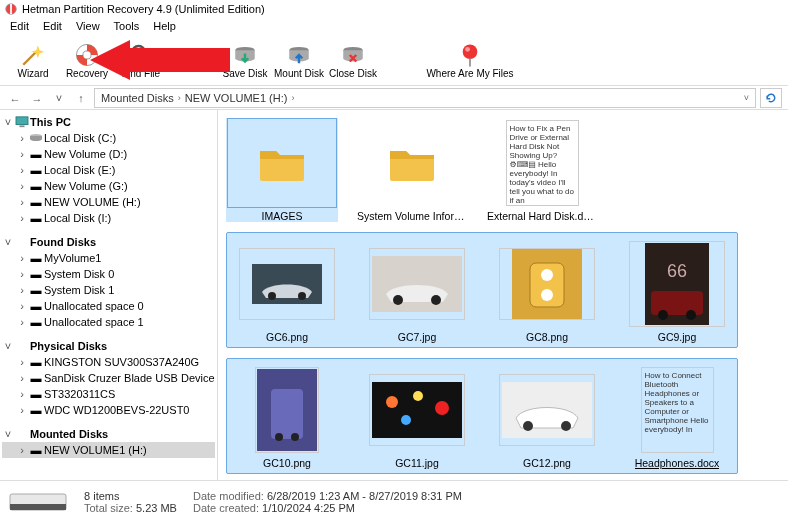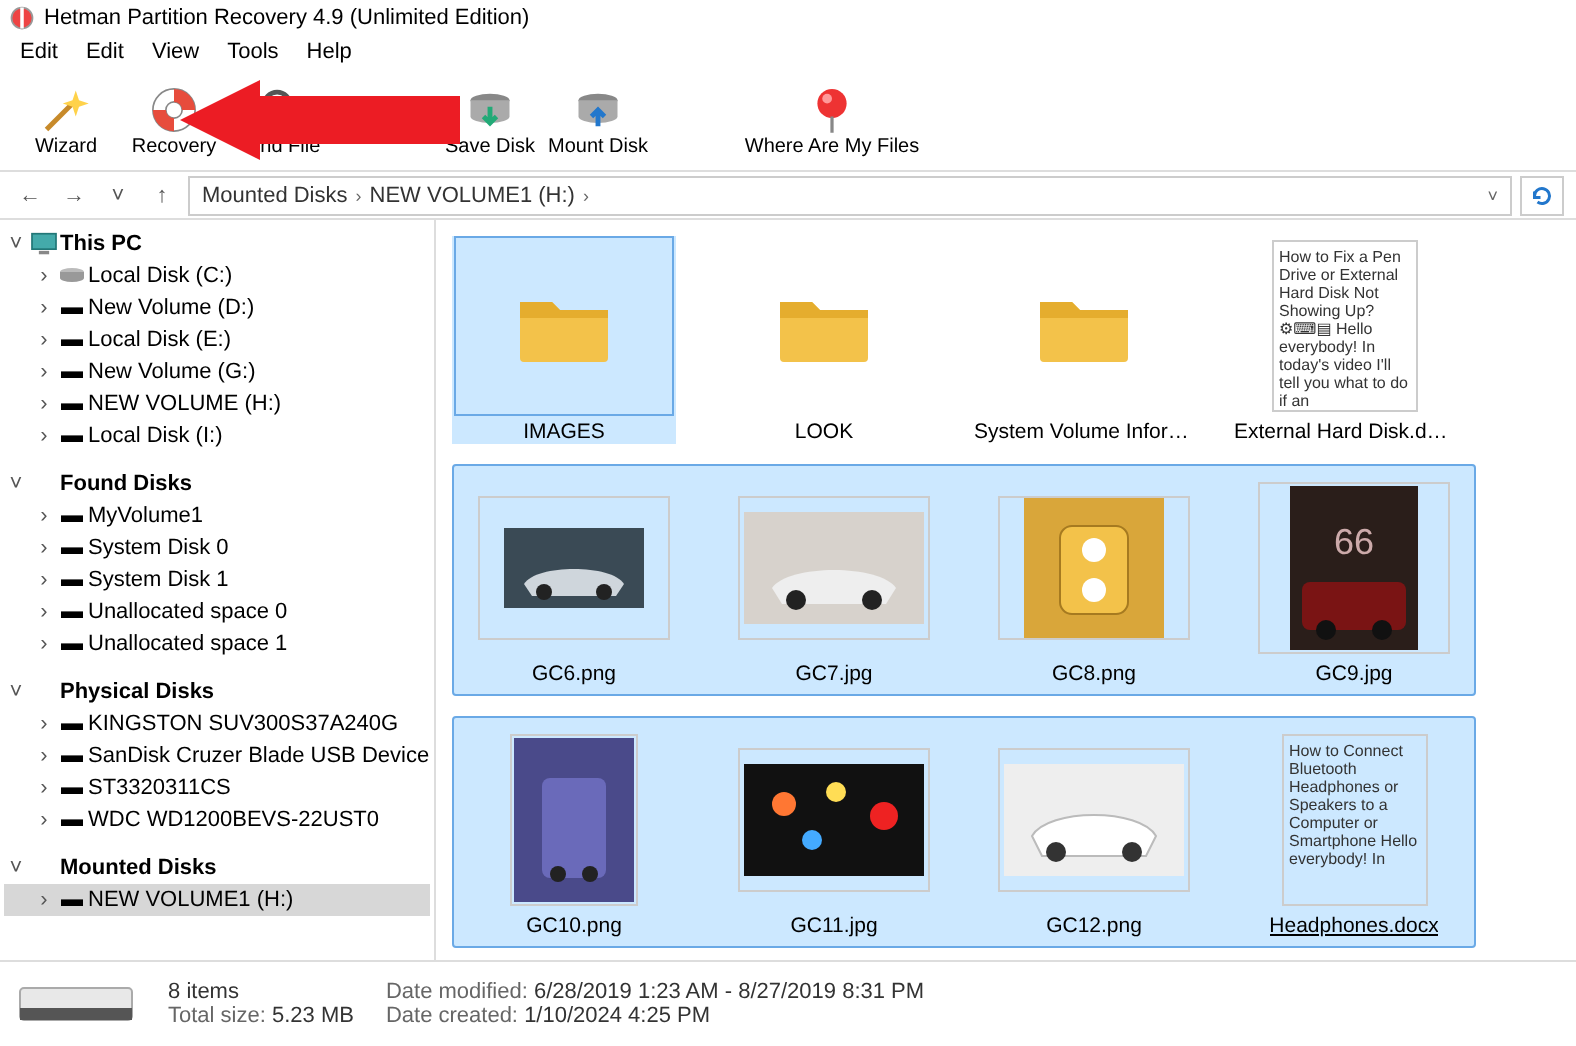--- a/index.html
+++ b/index.html
@@ -94,20 +94,28 @@
     <span>Save Disk</span>
   </div>
   <div class="tbtn">
     <svg viewBox="0 0 32 32">
         <ellipse cx="16" cy="10" rx="12" ry="4" fill="#888"></ellipse>
         <path d="M4 10 L4 20 A12 4 0 0 0 28 20 L28 10" fill="#aaa"></path>
         <path d="M16 26 L16 16 M12 20 L16 16 L20 20" stroke="#27c" stroke-width="3" fill="none"></path>
       </svg>
     <span>Mount Disk</span>
   </div>
+  <div class="tbtn">
+    <svg viewBox="0 0 32 32">
+        <ellipse cx="16" cy="10" rx="12" ry="4" fill="#888"></ellipse>
+        <path d="M4 10 L4 20 A12 4 0 0 0 28 20 L28 10" fill="#aaa"></path>
+        <path d="M12 16 L20 24 M20 16 L12 24" stroke="#e33" stroke-width="3"></path>
+      </svg>
+    <span>Close Disk</span>
+  </div>
   <div style="width:40px"></div>
   <div class="tbtn" style="width:100px">
     <svg viewBox="0 0 32 32">
         <circle cx="16" cy="12" r="9" fill="#e33"></circle>
         <circle cx="13" cy="9" r="3" fill="#f99"></circle>
         <path d="M16 20 L16 30" stroke="#888" stroke-width="2"></path>
       </svg>
     <span>Where Are My Files</span>
   </div>
 
@@ -270,29 +278,20 @@
         </div>
       <span class="lbl">IMAGES</span>
     </div>
     <div class="item">
       <div class="thumb">
           <svg class="folder-ico" viewBox="0 0 48 40">
             <path d="M2 8h16l4 4h24v24a2 2 0 0 1-2 2H4a2 2 0 0 1-2-2Z" fill="#f3c24a"></path>
             <path d="M2 8h16l4 4h24v4H2Z" fill="#e5ad2e"></path>
           </svg>
         </div>
-      <span class="lbl">LOOK</span>
-    </div>
-    <div class="item">
-      <div class="thumb">
-          <svg class="folder-ico" viewBox="0 0 48 40">
-            <path d="M2 8h16l4 4h24v24a2 2 0 0 1-2 2H4a2 2 0 0 1-2-2Z" fill="#f3c24a"></path>
-            <path d="M2 8h16l4 4h24v4H2Z" fill="#e5ad2e"></path>
-          </svg>
-        </div>
       <span class="lbl">System Volume Information</span>
     </div>
     <div class="item">
       <div class="thumb">
           <div class="doc-prev">How to Fix a Pen Drive or External Hard Disk Not Showing Up? ⚙⌨▤
 
 Hello everybody! In today's video I'll tell you what to do if an</div>
         </div>
       <span class="lbl">External Hard Disk.docx</span>
     </div>

